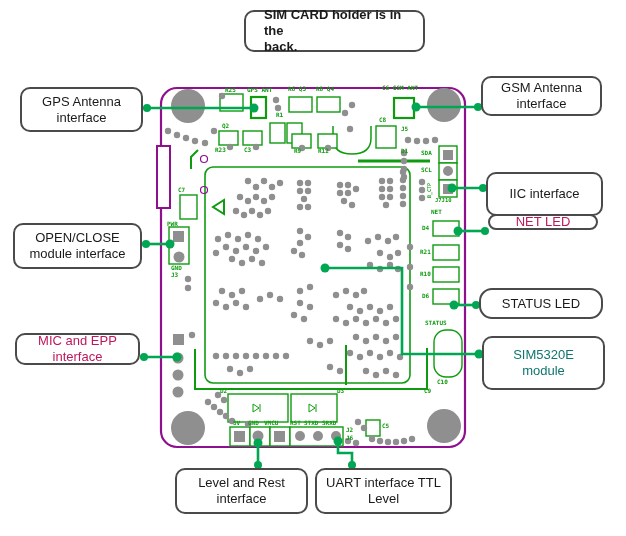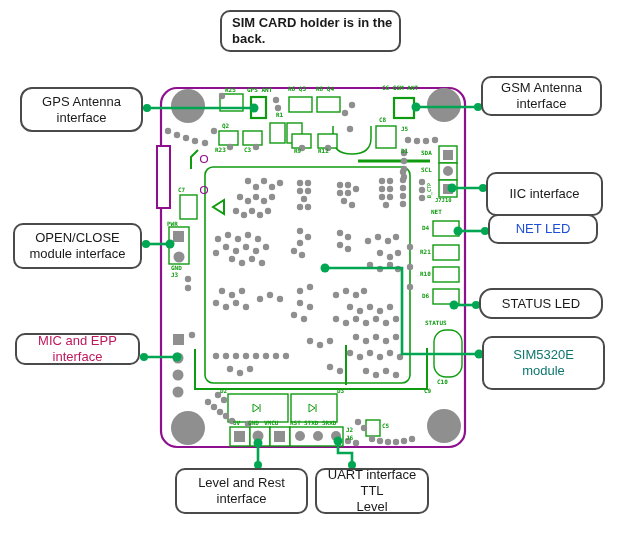--- a/index.html
+++ b/index.html
@@ -8,21 +8,21 @@
     font-family:"Liberation Sans", sans-serif;
   }
   #board-svg{position:absolute;left:0;top:0;z-index:1;}
   .callout{
     position:absolute;z-index:2;box-sizing:border-box;
     background:#ffffff;border:2px solid #4a4a4a;border-radius:10px;
     display:flex;align-items:center;justify-content:center;
     font-size:13px;line-height:1.22;color:#1a1a1a;text-align:center;
     white-space:pre-line;padding:2px 5px;
   }
-  .callout.left{justify-content:flex-start;text-align:left;padding-left:10px;}
+  .callout.left{justify-content:flex-start;text-align:left;padding-left:18px;margin-left:24px;}
   .callout.bold{font-weight:bold;}
 </style>
 </head>
 <body>
 
 <div class="stage">
   <svg id="board-svg" width="626" height="536" viewBox="0 0 626 536">
       <rect x="161" y="88" width="304" height="359" rx="16" fill="#ffffff" stroke="#8e108e" stroke-width="2.2"></rect>
       <rect x="157" y="146" width="13" height="62" fill="#ffffff" stroke="#8e108e" stroke-width="2"></rect>
       <circle cx="188" cy="106" r="17" fill="#8f8f8f"></circle>
@@ -345,31 +345,31 @@
       <path d="M258,440 V467" fill="none" stroke="#00a651" stroke-width="2.6"></path>
       <circle cx="258" cy="443" r="4.5" fill="#00a651"></circle>
       <circle cx="258" cy="465" r="4" fill="#00a651"></circle>
       <path d="M338,440 V453 H352 V467" fill="none" stroke="#00a651" stroke-width="2.6"></path>
       <circle cx="338" cy="441" r="4.5" fill="#00a651"></circle>
       <circle cx="352" cy="465" r="4" fill="#00a651"></circle>
     </svg>
   <div id="callouts">
       <div class="callout bold left" style="left: 220px; top: 10px; width: 181px; height: 42px; border-color: rgb(74, 74, 74); color: rgb(26, 26, 26);">SIM CARD holder is in the
 back.</div>
-      <div class="callout" style="left: 20px; top: 87px; width: 123px; height: 45px; border-color: rgb(74, 74, 74); color: rgb(26, 26, 26); border-radius: 12px;">GPS Antenna
+      <div class="callout" style="left: 20px; top: 87px; width: 123px; height: 45px; border-color: rgb(74, 74, 74); color: rgb(26, 26, 26);">GPS Antenna
 interface</div>
       <div class="callout" style="left: 481px; top: 76px; width: 121px; height: 40px; border-color: rgb(74, 74, 74); color: rgb(26, 26, 26);">GSM Antenna
 interface</div>
       <div class="callout" style="left: 486px; top: 172px; width: 117px; height: 44px; border-color: rgb(74, 74, 74); color: rgb(26, 26, 26);">IIC interface</div>
-      <div class="callout" style="left: 488px; top: 214px; width: 110px; height: 30px; border-color: rgb(74, 74, 74); color: #1d4ed8;">NET LED</div>
+      <div class="callout" style="left: 488px; top: 214px; width: 110px; height: 16px; border-color: rgb(74, 74, 74); color: #be185d;">NET LED</div>
       <div class="callout" style="left: 479px; top: 288px; width: 124px; height: 31px; border-color: rgb(74, 74, 74); color: rgb(26, 26, 26); border-radius: 13px;">STATUS LED</div>
       <div class="callout" style="left: 482px; top: 336px; width: 123px; height: 54px; border-color: rgb(74, 74, 74); color: #0f766e;">SIM5320E
 module</div>
       <div class="callout" style="left: 13px; top: 223px; width: 129px; height: 46px; border-color: rgb(74, 74, 74); color: rgb(26, 26, 26);">OPEN/CLOSE
 module interface</div>
       <div class="callout" style="left: 15px; top: 333px; width: 125px; height: 32px; border-color: rgb(74, 74, 74); color: #be185d;">MIC and EPP
 interface</div>
       <div class="callout" style="left: 175px; top: 468px; width: 133px; height: 46px; border-color: rgb(74, 74, 74); color: rgb(26, 26, 26);">Level and Rest
 interface</div>
-      <div class="callout" style="left: 315px; top: 468px; width: 114px; height: 46px; border-color: rgb(74, 74, 74); color: rgb(26, 26, 26);">UART interface TTL
+      <div class="callout" style="left: 315px; top: 468px; width: 137px; height: 46px; border-color: rgb(74, 74, 74); color: rgb(26, 26, 26);">UART interface TTL
 Level</div>
     </div>
 </div>
 
 </body></html>

